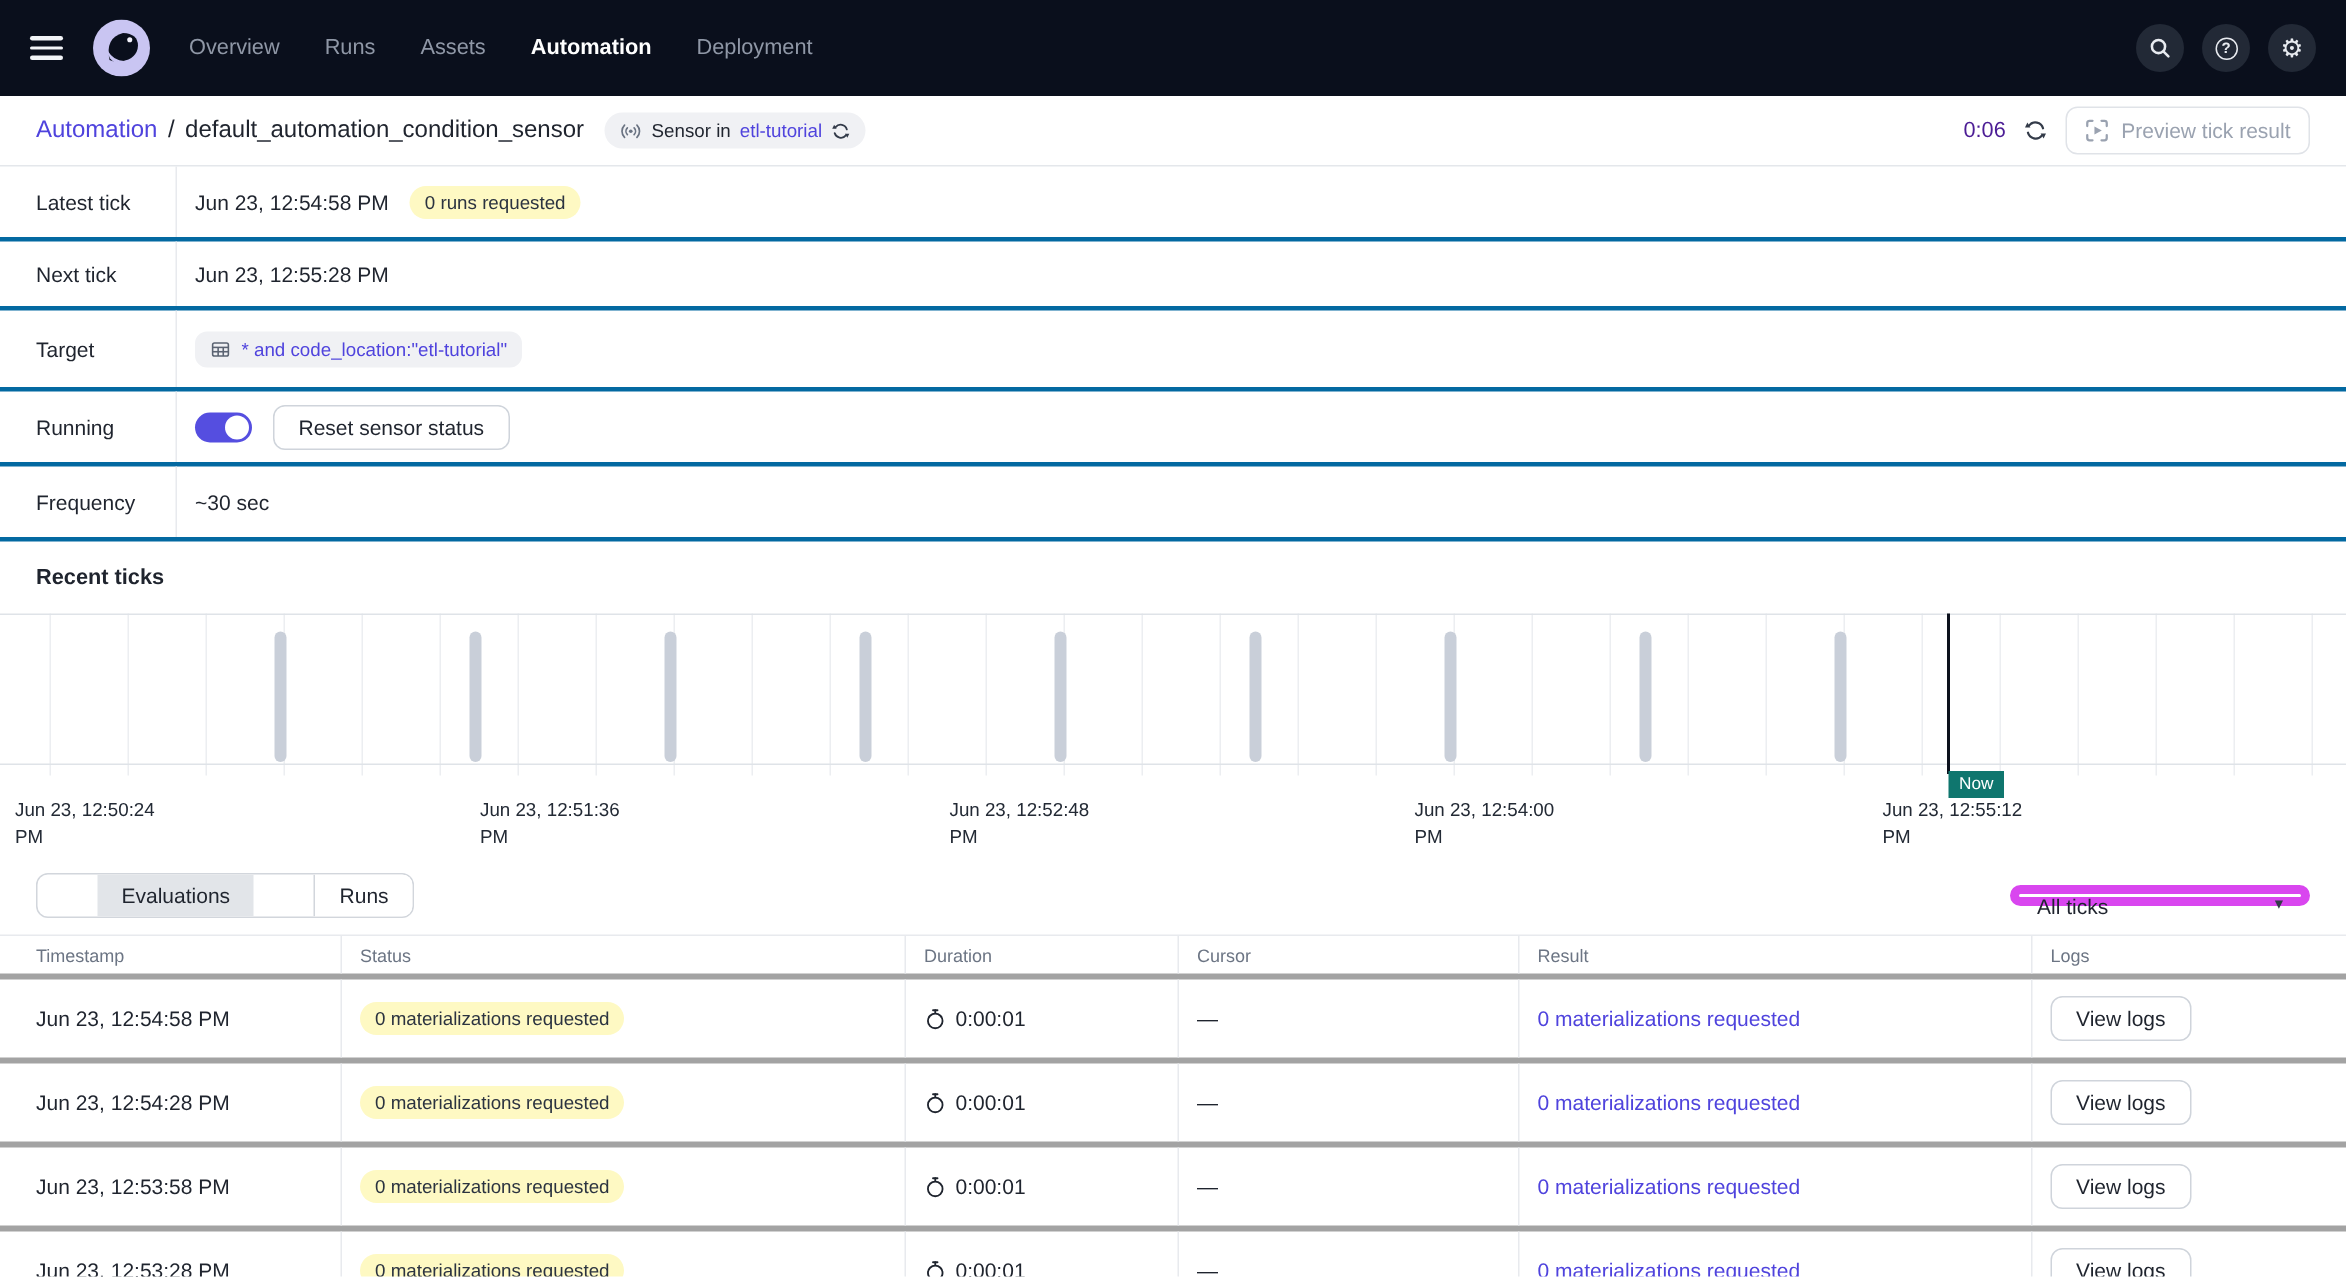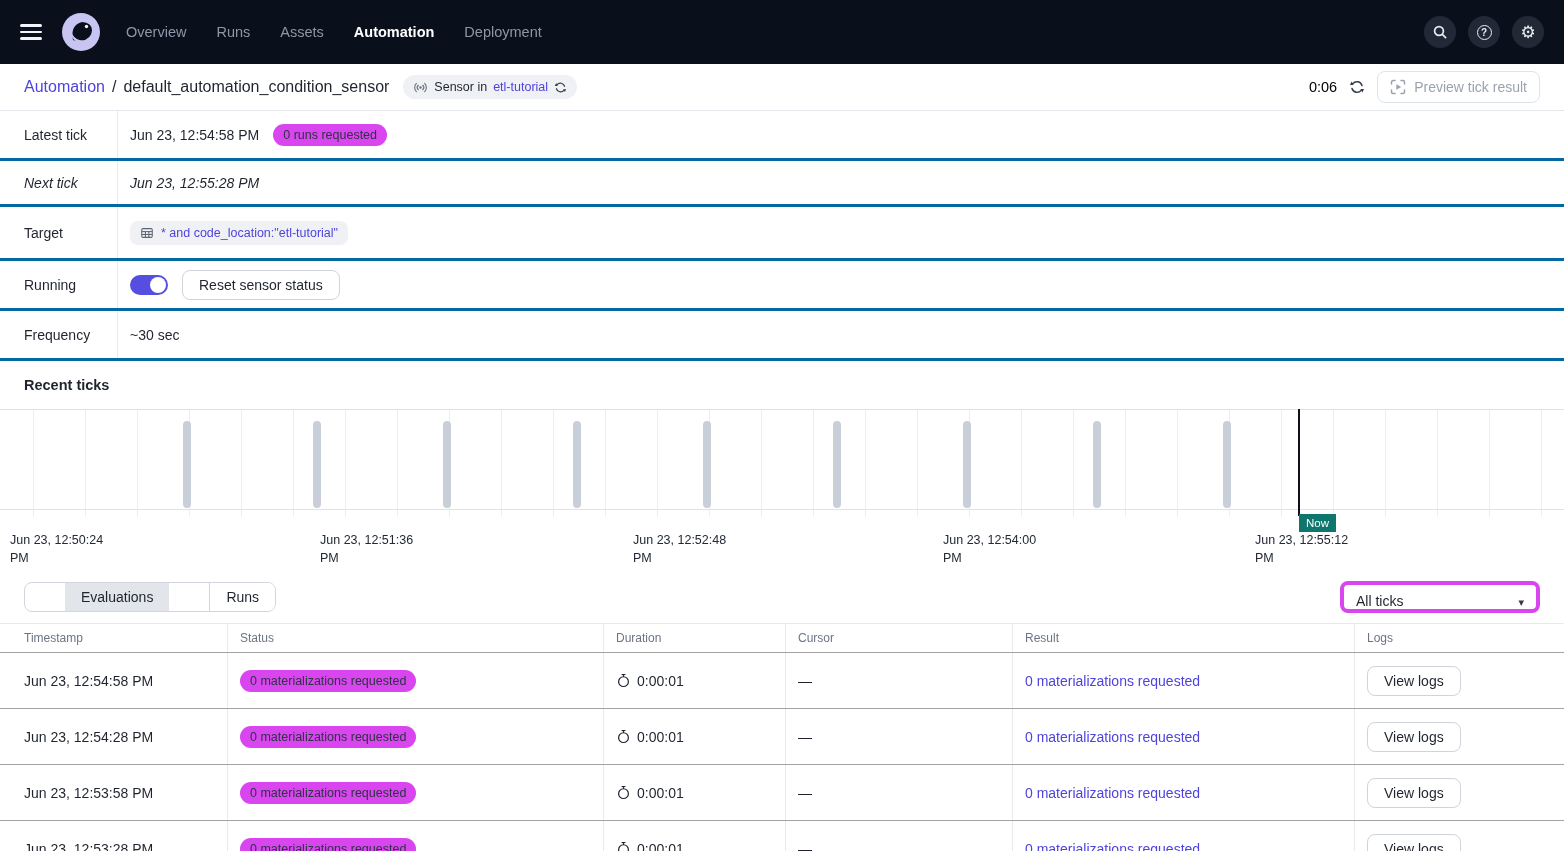--- a/index.html
+++ b/index.html
@@ -22,30 +22,30 @@
 
   
   .crumb-bar { height:47px; display:flex; align-items:center; padding:0 24px; border-bottom:1px solid #e4e7eb; }
   .crumb-link { color:#4f43dd; font-size:16px; cursor:pointer; }
   .crumb-sep { font-size:16px; margin:0 7px; color:#1f242e; }
   .crumb-title { font-size:16px; font-weight:400; color:#1f242e; }
   .sensor-badge { margin-left:14px; height:24px; background:#f0f1f4; border-radius:12px; display:flex; align-items:center; gap:6px; padding:0 10px; font-size:12.5px; color:#1f242e; }
   .sensor-badge .lnk { color:#4f43dd; cursor:pointer; }
   .sensor-badge svg { color:#6a7382; }
   .crumb-right { margin-left:auto; display:flex; align-items:center; gap:12px; }
-  .countdown { font-size:14.5px; color:#000000; }
+  .countdown { font-size:14.5px; color:#4c1d95; }
   .sync-btn { color:#333b49; display:flex; cursor:pointer; }
   .preview-btn { height:32px; display:flex; align-items:center; gap:8px; padding:0 12px; border:1px solid #e0e3e8; border-radius:8px; background:#fff; color:#9aa2b0; font-size:14px; cursor:default; }
 
   
   .detail-row { display:flex; border-bottom:3px solid #0369a1; }
   .detail-label { width:118px; flex:none; padding-left:24px; display:flex; align-items:center; border-right:1px solid #e8eaee; font-size:14px; color:#1f242e; }
   .detail-value { flex:1; display:flex; align-items:center; gap:14px; padding-left:12px; font-size:14px; }
-  .r-h50 { height:50px; } .r-h46 { height:46px;font-style:italic; } .r-h54 { height:54px; }
-  .pill { background:#d946ef; border-radius:12px; padding:4px 10px; font-size:12.5px; color:#2b3340; white-space:nowrap; }
+  .r-h50 { height:50px; } .r-h46 { height:46px; } .r-h54 { height:54px; }
+  .pill { background:#fef9c3; border-radius:12px; padding:4px 10px; font-size:12.5px; color:#2b3340; white-space:nowrap; }
   .target-chip { background:#f0f1f4; border-radius:8px; padding:5px 10px; display:flex; align-items:center; gap:7px; font-size:12.5px; color:#4f43dd; cursor:pointer; }
   .target-chip svg { color:#5b6472; flex:none; }
   .toggle { width:38px; height:20px; border-radius:10px; background:#554ee0; position:relative; cursor:pointer; flex:none; }
   .toggle .knob { position:absolute; right:2px; top:2px; width:16px; height:16px; border-radius:50%; background:#fff; }
   .btn { height:30px; padding:0 16px; border:1px solid #cfd4db; border-radius:8px; background:#fff; font-size:14px; color:#1f242e; cursor:pointer; font-family:inherit; }
 
   
   .section-title { margin:16px 0 0 24px; font-size:14.5px; font-weight:700; color:#1f242e; height:17px; }
   .timeline { position:relative; margin-top:15px; height:148px; width:1564px; }
   .tl-border { position:absolute; left:0; width:1564px; height:1px; background:#dfe3e8; z-index:2; }
@@ -54,26 +54,26 @@
   .now-line { position:absolute; top:0; width:2px; height:107px; background:#0c111d; z-index:5; }
   .now-tag { position:absolute; top:105px; background:#0f766e; color:#fff; font-size:11.5px; padding:3px 7px; z-index:6; }
   .axis-label { position:absolute; top:112px; width:110px; font-size:12.5px; line-height:18px; color:#232a35; z-index:1;margin-top:10px; }
 
   
   .toolbar { margin-top:24px; padding:0 24px; display:flex; align-items:center; justify-content:space-between; height:32px; }
   .segmented { display:flex; border:1px solid #d2d6dc; border-radius:8px; overflow:hidden; height:30px; }
   .seg-btn { padding:0 16px; display:flex; align-items:center; font-size:14px; color:#1f242e; background:#fff; cursor:pointer;margin-left:40px; }
   .seg-btn.active { background:#e2e5e9; }
   .seg-btn + .seg-btn { border-left:1px solid #d2d6dc; }
-  .filter-select { width:200px; height:32px; border:4px solid #d946ef; border-radius:8px; background:#fff; display:flex; align-items:flex-end; justify-content:space-between; padding:0 12px; font-size:14px; color:#1f242e; cursor:pointer; }
+  .filter-select { width:200px; height:14px; border:6px solid #d946ef; border-radius:8px; background:#fff; display:flex; align-items:flex-start; justify-content:space-between; padding:0 12px; font-size:14px; color:#1f242e; cursor:pointer; }
   .caret { font-size:11px; color:#333b49; }
 
   
   .ticks-table { margin-top:10px; border-top:1px solid #e8eaee; }
-  .t-row { display:grid; grid-template-columns:228px 376px 182px 227px 342px 1fr; border-bottom:1px solid #a3a3a3; }
+  .t-row { display:grid; grid-template-columns:228px 376px 182px 227px 342px 1fr; border-bottom:4px solid #a3a3a3; }
   .t-cell { display:flex; align-items:center; padding-left:12px; border-right:1px solid #e8eaee; font-size:14px; color:#1f242e; }
   .t-cell:first-child { padding-left:24px; }
   .t-cell:last-child { border-right:none; }
   .t-head .t-cell { font-size:12px; color:#6c7584; }
   .t-head { height:29px; }
   .t-body-row { height:56px; }
   .result-link { color:#4f43dd; cursor:pointer; }
   .dur { display:flex; align-items:center; gap:6px; }
 </style>
 </head>

